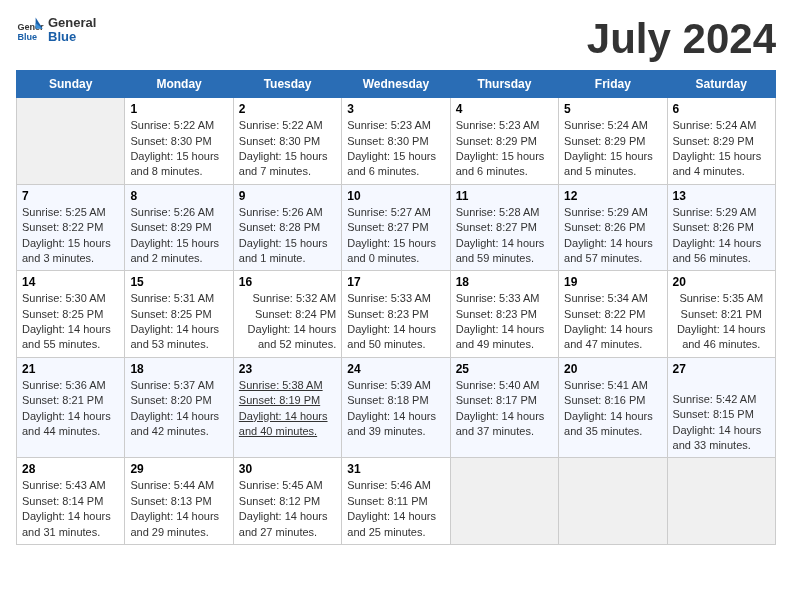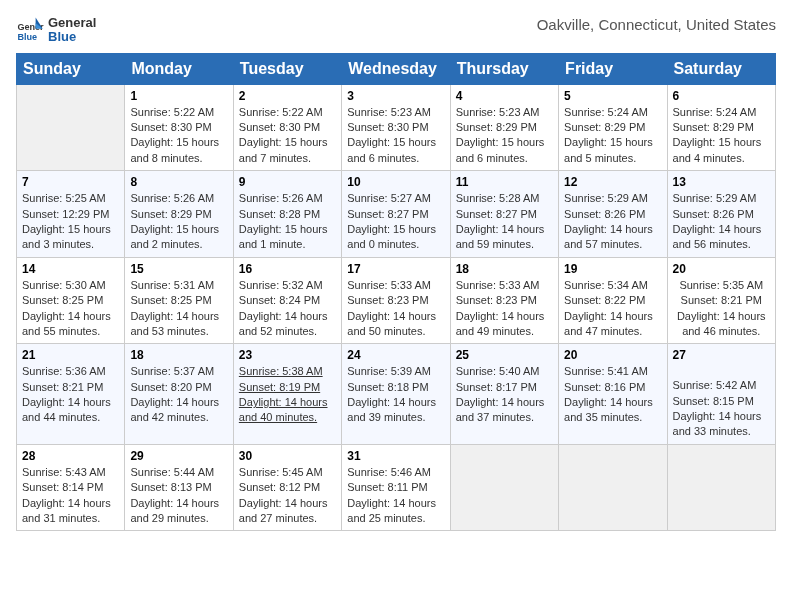--- a/index.html
+++ b/index.html
@@ -41,23 +41,23 @@
       color: #555;
     }
     .calendar {
       width: 100%;
       border-collapse: collapse;
       font-size: 11px;
     }
     .calendar th {
       background-color: #2a6db5;
       color: #fff;
-      text-align: left;
+      text-align: center;
       padding: 6px 6px;
-      font-size: 16px;
+      font-size: 12px;
       font-weight: bold;
       border: 1px solid #2a6db5;
     }
     .calendar td {
       border: 1px solid #ccc;
       vertical-align: top;
       padding: 4px 5px;
       width: 108px;
       min-height: 80px;
       background: #fff;
@@ -96,21 +96,21 @@
       <text x="2" y="34" font-size="13" font-weight="bold" fill="#1a5fa8">Blue</text>
       <polygon points="28,2 38,18 28,18" fill="#1a5fa8"></polygon>
       <polygon points="28,10 38,18 28,18" fill="#3a8fd8"></polygon>
     </svg>
     <div>
       <div style="font-size:13px;font-weight:bold;color:#333;line-height:1.1;">General</div>
       <div style="font-size:13px;font-weight:bold;color:#1a5fa8;line-height:1.1;">Blue</div>
     </div>
   </div>
   <div class="title-block">
-    <div class="location">Oakville, Connecticut, United States</div>
+    <div class="month-title">July 2024</div>
   </div>
 </div>
 
 <table class="calendar">
   <thead>
     <tr>
     <th>Sunday</th>
         <th>Monday</th>
         <th>Tuesday</th>
         <th>Wednesday</th>
@@ -162,21 +162,21 @@
           <div class="day-info" style="white-space: pre-line;">Sunrise: 5:24 AM
 Sunset: 8:29 PM
 Daylight: 15 hours
 and 4 minutes.</div>
         </td>
       </tr>
       <tr>
         <td>
           <span class="day-number">7</span>
           <div class="day-info" style="white-space: pre-line;">Sunrise: 5:25 AM
-Sunset: 12:29 PM
+Sunset: 8:22 PM
 Daylight: 15 hours
 and 3 minutes.</div>
         </td>
         <td>
           <span class="day-number">8</span>
           <div class="day-info" style="white-space: pre-line;">Sunrise: 5:26 AM
 Sunset: 8:29 PM
 Daylight: 15 hours
 and 2 minutes.</div>
         </td>
@@ -226,21 +226,21 @@
         </td>
         <td>
           <span class="day-number">15</span>
           <div class="day-info" style="white-space: pre-line;">Sunrise: 5:31 AM
 Sunset: 8:25 PM
 Daylight: 14 hours
 and 53 minutes.</div>
         </td>
         <td>
           <span class="day-number">16</span>
-          <div class="day-info" style="white-space: pre-line;">Sunrise: 5:32 AM
+          <div class="day-info" style="white-space: pre-line; text-align: right;">Sunrise: 5:32 AM
 Sunset: 8:24 PM
 Daylight: 14 hours
 and 52 minutes.</div>
         </td>
         <td>
           <span class="day-number">17</span>
           <div class="day-info" style="white-space: pre-line;">Sunrise: 5:33 AM
 Sunset: 8:23 PM
 Daylight: 14 hours
 and 50 minutes.</div>

